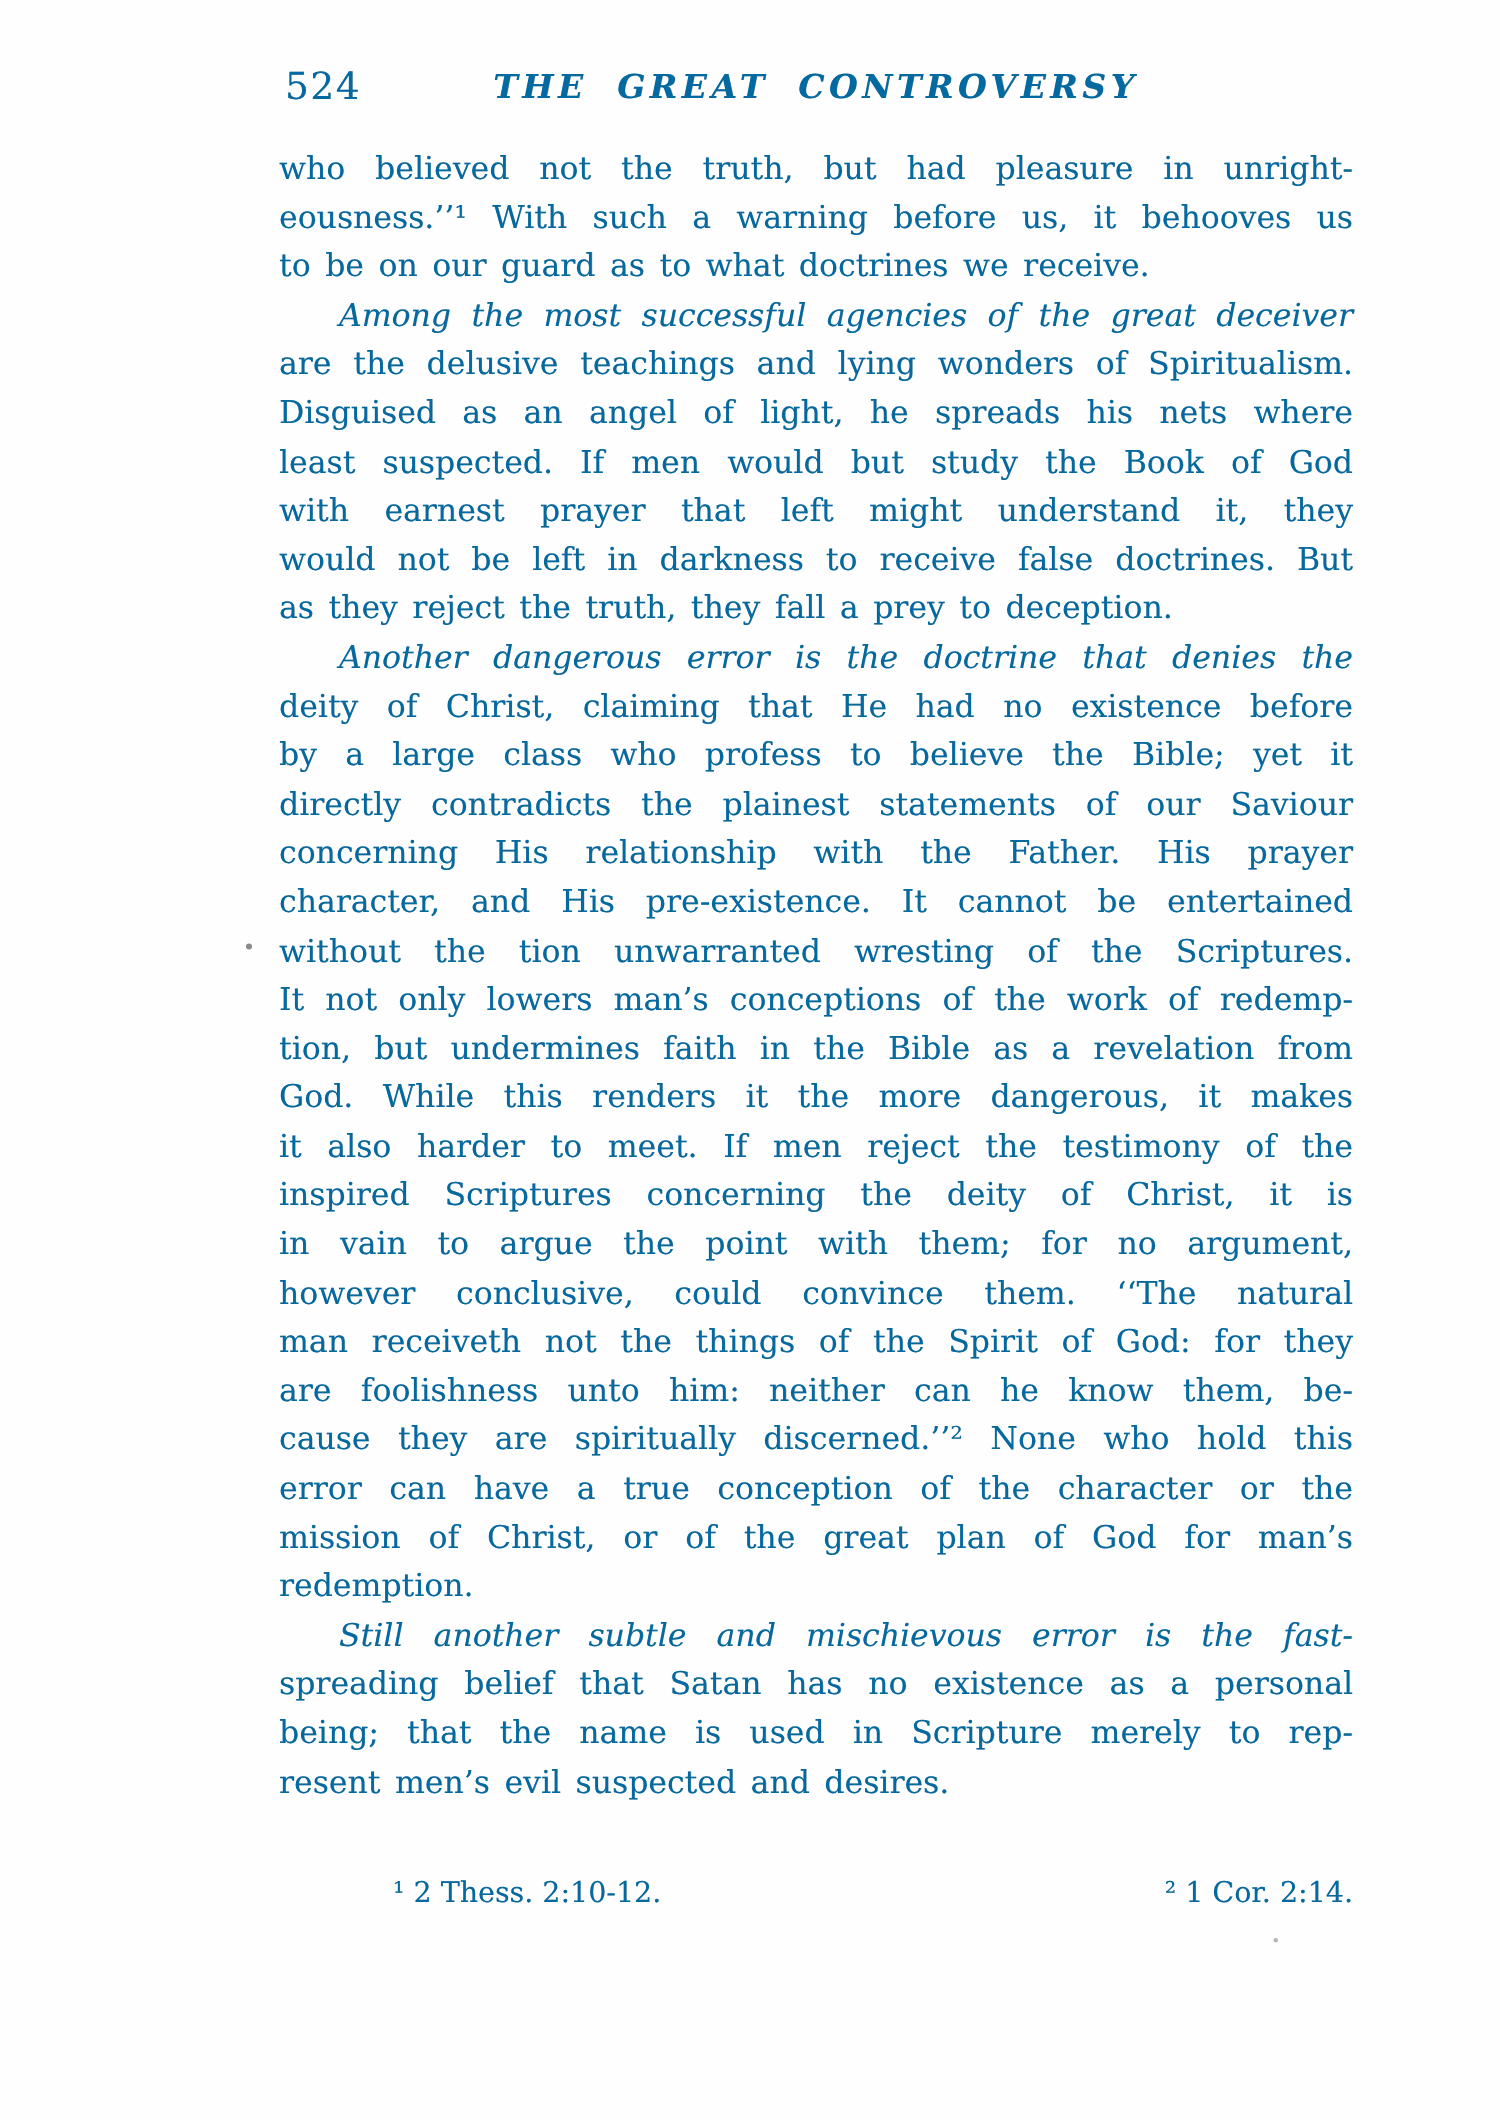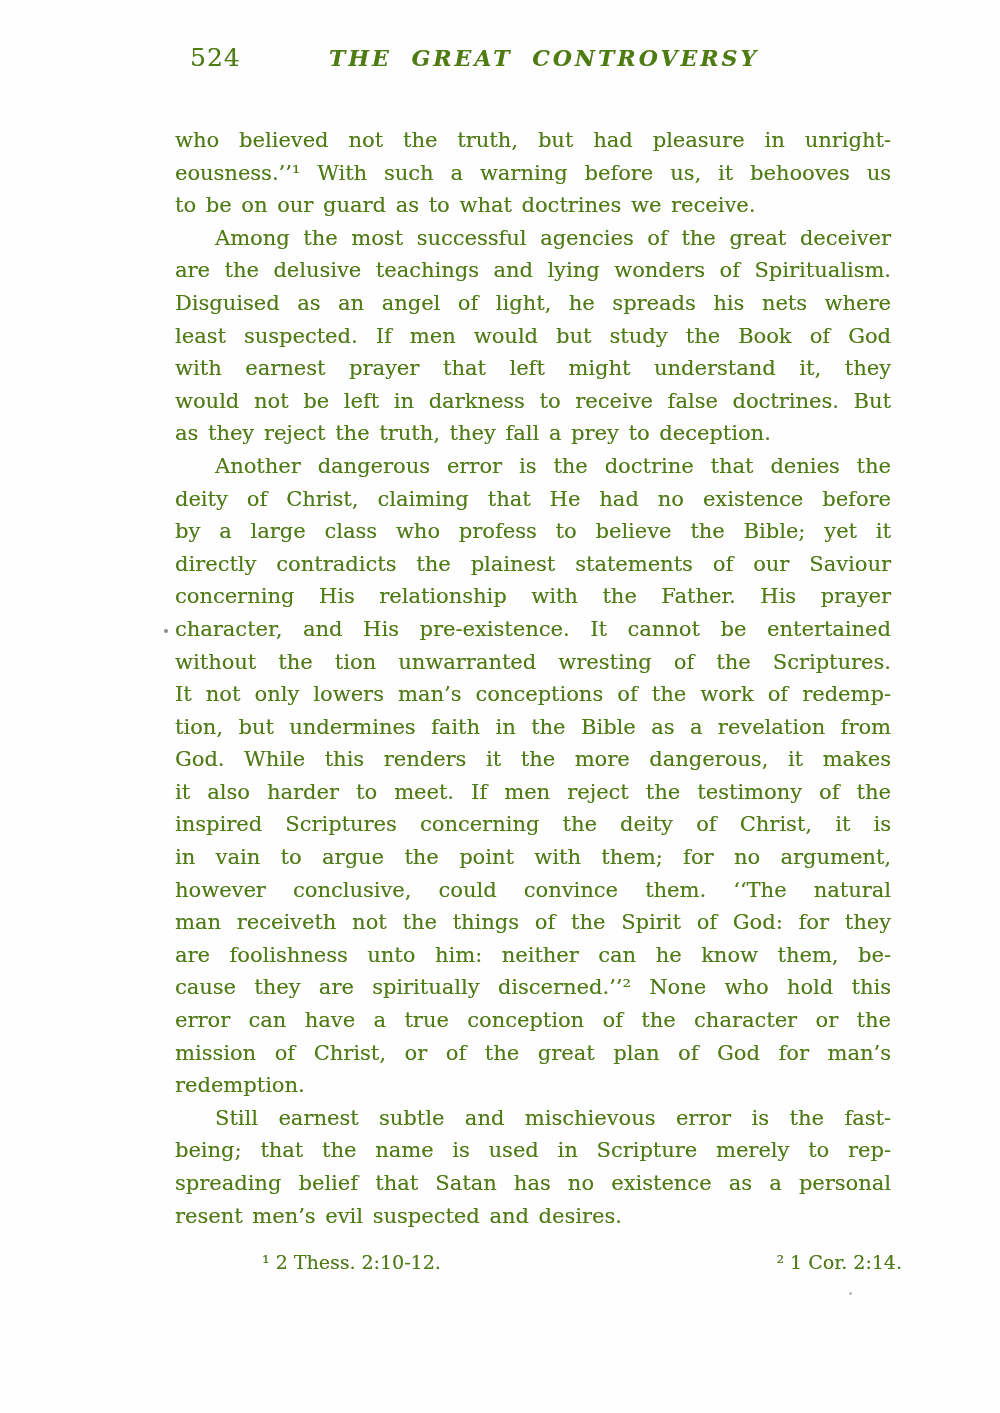--- a/index.html
+++ b/index.html
@@ -6,21 +6,21 @@
     margin: 0;
     padding: 0;
     background: #ffffff;
   }
   .page {
     position: relative;
     width: 1000px;
     height: 1413px;
     background: #fefefe;
     font-family: "DejaVu Serif", serif;
-    color: #4d7c0f;
+    color: #0369a1;
     overflow: hidden;
     text-shadow: 0.2px 0.2px 0 rgba(0,0,0,0.3);
   }
   .header {
     position: absolute;
     left: 186px;
     top: 42px;
     width: 716px;
     height: 32px;
   }
@@ -35,38 +35,38 @@
     text-align: center;
     font-style: italic;
     font-size: 22px;
     letter-spacing: 3px;
     word-spacing: 9px;
     padding-top: 3px;
     font-weight: bold;
   }
   .body {
     position: absolute;
-    left: 175px;
+    left: 186px;
     top: 96px;
     width: 716px;
     font-size: 21px;
     line-height: 32.6px;
-    margin-top: 28px;
   }
   .line {
     height: 32.6px;
     text-align: justify;
     text-align-last: justify;
   }
   .line.last {
     text-align-last: left;
     word-spacing: 3px;
   }
   .line.indent {
     text-indent: 40px;
+    font-style: italic;
   }
   .footnotes {
     position: absolute;
     left: 186px;
     top: 1251px;
     width: 716px;
     font-size: 19px;
     display: flex;
     justify-content: space-between;
   }
@@ -121,23 +121,23 @@
         <div class="line">in vain to argue the point with them; for no argument,</div>
         <div class="line">however conclusive, could convince them. ‘‘The natural</div>
         <div class="line">man receiveth not the things of the Spirit of God: for they</div>
         <div class="line">are foolishness unto him: neither can he know them, be-</div>
         <div class="line">cause they are spiritually discerned.’’² None who hold this</div>
         <div class="line">error can have a true conception of the character or the</div>
         <div class="line">mission of Christ, or of the great plan of God for man’s</div>
         <div class="line last">redemption.</div>
       </div>
       <div>
-        <div class="line indent">Still earnest subtle and mischievous error is the fast-</div>
+        <div class="line indent">Still another subtle and mischievous error is the fast-</div>
+        <div class="line">spreading belief that Satan has no existence as a personal</div>
         <div class="line">being; that the name is used in Scripture merely to rep-</div>
-        <div class="line">spreading belief that Satan has no existence as a personal</div>
         <div class="line last">resent men’s evil suspected and desires.</div>
       </div>
     </div>
 
   <div class="footnotes">
     <span class="fn-left">¹ 2 Thess. 2:10-12.</span>
     <span class="fn-right">² 1 Cor. 2:14.</span>
   </div>
 
   <div class="speck s1"></div>

